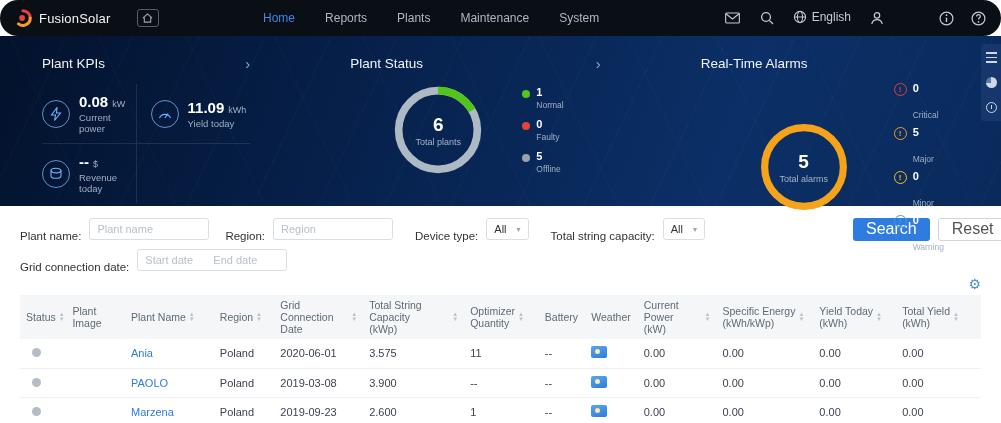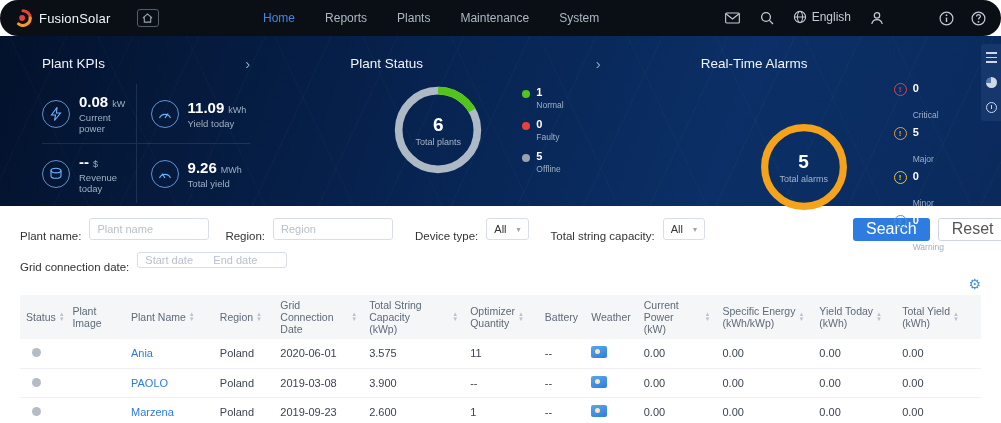--- a/index.html
+++ b/index.html
@@ -100,21 +100,21 @@
     display:flex; align-items:center; justify-content:space-between; cursor:pointer; background:#fff; }
   .sel-caret { font-size:8px; color:#9aa4b0; margin-left:10px; }
   .sel-caret::after { content:"\25BE"; }
   .w150 { width:150px; }
   .btn { height:23px; border-radius:3px; font-size:16px; padding:0 13px; cursor:pointer; border:none;
     font-family:"Liberation Sans", sans-serif; }
   .btn-primary { background:#2e7ce0; color:#fff; }
   .btn-plain { background:#fff; color:#555; border:1px solid #d0d5dc; }
   .btn-search { margin-left:140px; }
   .btn-add { margin-left:auto; }
-  .date-box { display:flex; align-items:center; border:1px solid #d9dee5; border-radius:3px; height:16px; width:150px; }
+  .date-box { display:flex; align-items:center; border:1px solid #d9dee5; border-radius:3px; height:22px; width:150px; }
   .date-input { border:none; outline:none; width:68px; padding:0 7px; font-size:11px; color:#333;
     font-family:"Liberation Sans", sans-serif; }
   .date-input::placeholder { color:#b8c0ca; }
 
   
   .table-tools { display:flex; justify-content:flex-end; height:16px; margin-top:4px; }
   .gear { color:#4a90d9; font-size:14px; line-height:14px; cursor:pointer; }
   .gear::before { content:"\2699"; }
   table { width:100%; border-collapse:collapse; table-layout:fixed; margin-top:2px; }
   thead th { background:#f4f6f8; font-size:10.5px; font-weight:normal; color:#5f6a77; text-align:left;
@@ -251,35 +251,20 @@
             </svg>
         </span>
         <span>
           <span class="kpi-val-row">
               <span class="kpi-value">--</span>
               <span class="kpi-unit">$</span>
             </span>
           <div class="kpi-label">Revenue today</div>
         </span>
       </div>
-      <div class="kpi-item">
-        <span class="kpi-icon">
-          <svg width="14" height="12" viewBox="0 0 14 12">
-              <path d="M1.5 10 A6 6 0 0 1 12.5 10" fill="none" stroke="#6db5ff" stroke-width="1.1"></path>
-              <line x1="7" y1="10" x2="4" y2="5.5" stroke="#6db5ff" stroke-width="1.2"></line>
-            </svg>
-        </span>
-        <span>
-          <span class="kpi-val-row">
-              <span class="kpi-value">9.26</span>
-              <span class="kpi-unit">MWh</span>
-            </span>
-          <div class="kpi-label">Total yield</div>
-        </span>
-      </div>
     </div>
   </div>
 
   <div class="hero-panel panel-status">
     <div class="panel-title-row">
       <span class="panel-title">Plant Status</span>
       <span class="chevron"></span>
     </div>
     <div class="status-body">
       <div class="donut-wrap">

